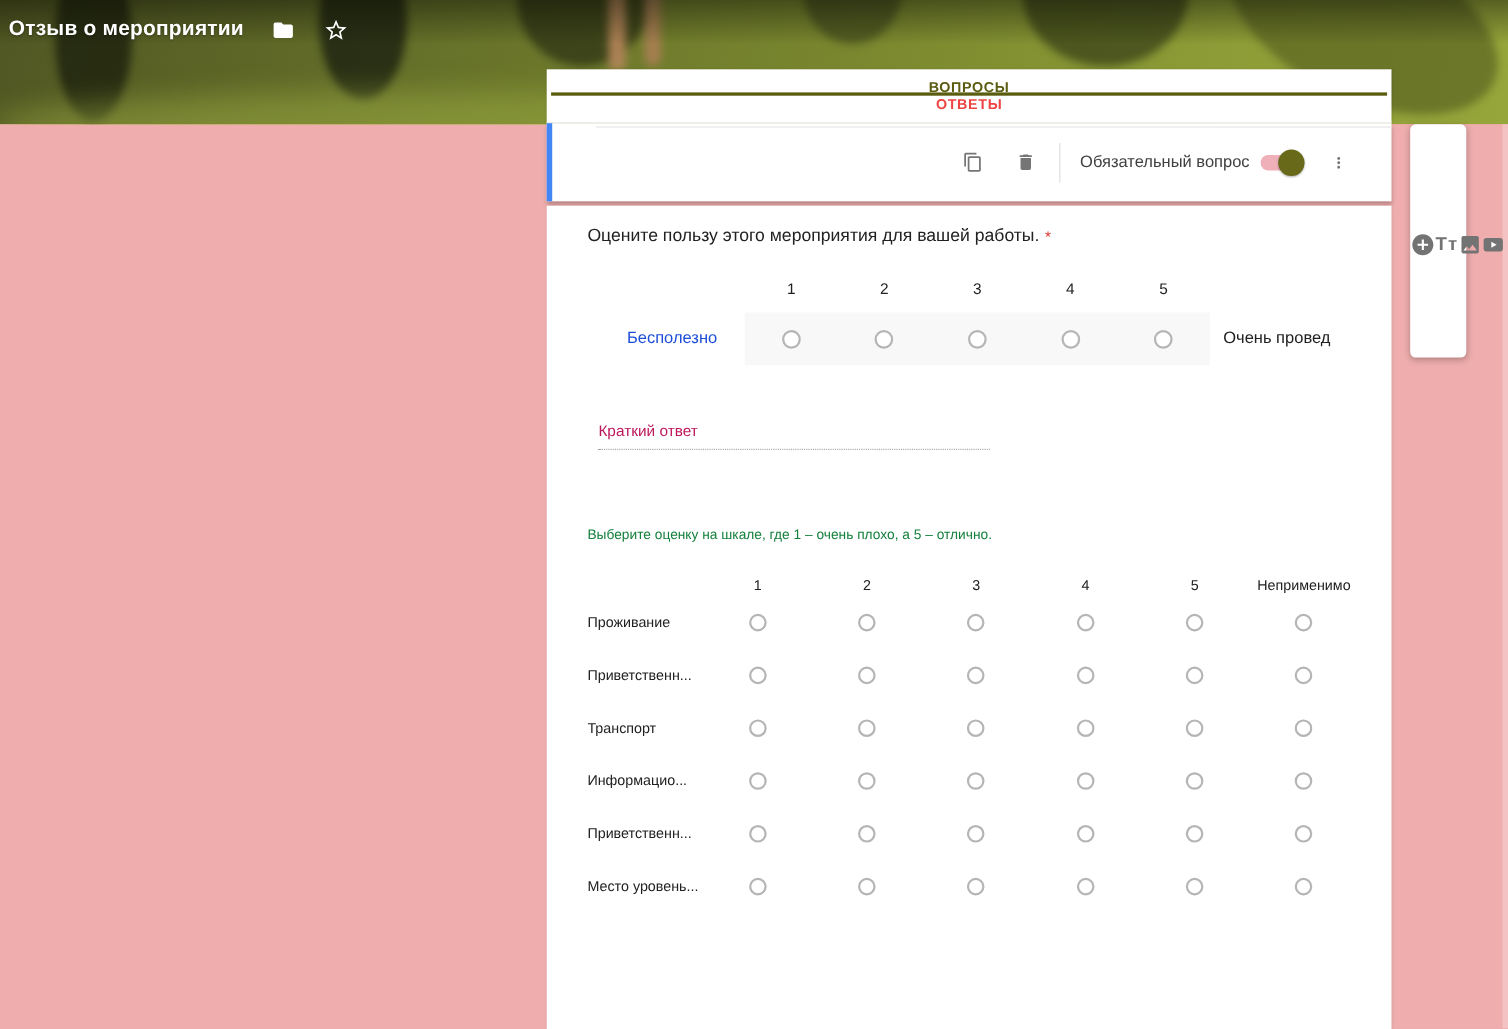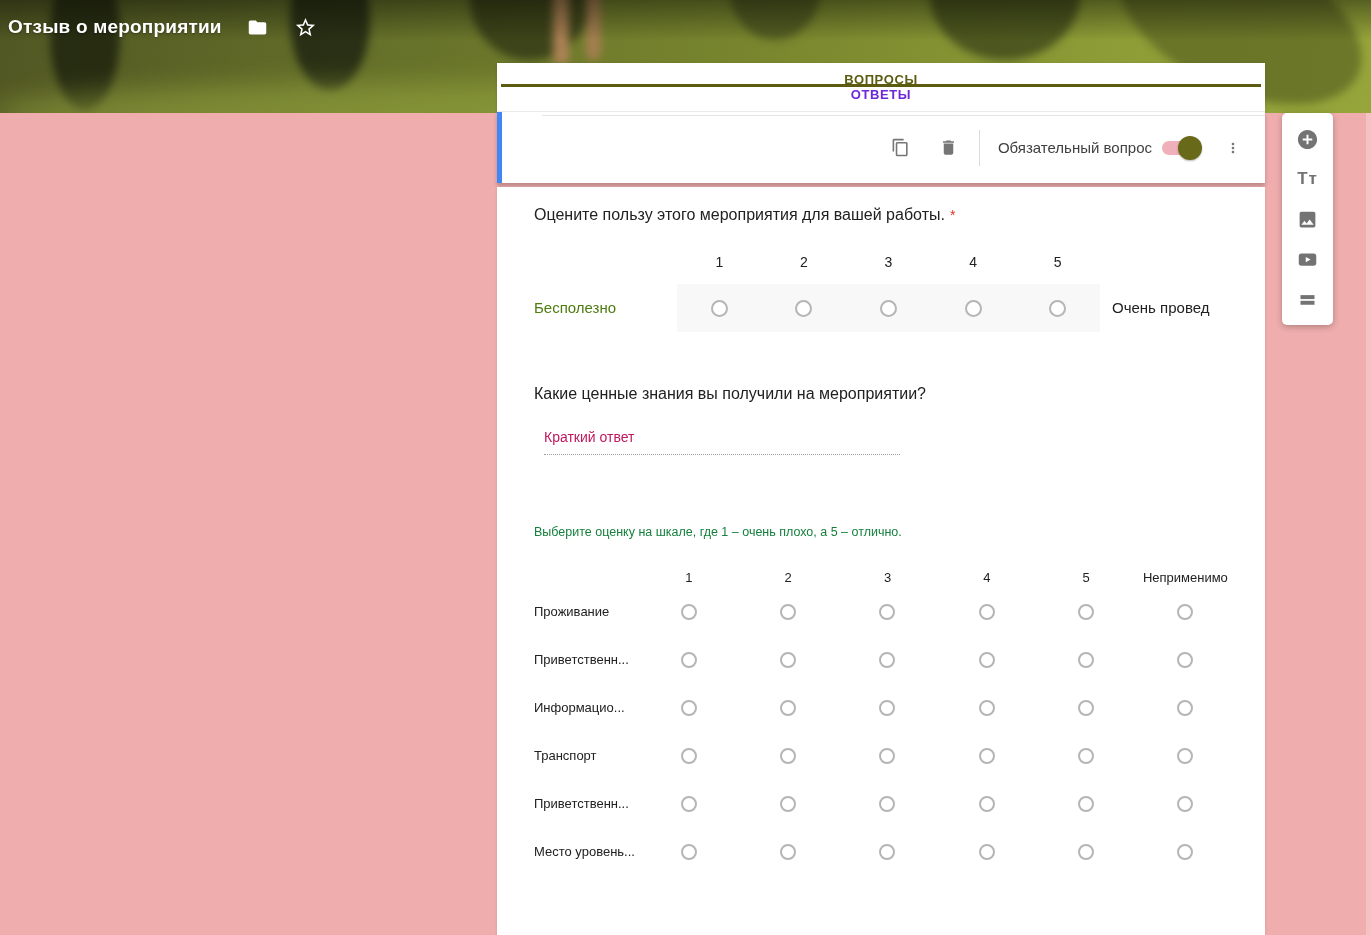--- a/index.html
+++ b/index.html
@@ -37,26 +37,26 @@
   .scroll-strip { position:absolute; right:0; top:113px; width:5px; height:822px; background:#f4c2c2; }
 
   
   .form-col { position:absolute; left:497px; top:63px; width:768px; }
 
   .tabs-card { position:relative; height:49px; background:#fff; border-bottom:1px solid #ededed;
     box-shadow:0 1px 3px rgba(0,0,0,.12); display:flex; justify-content:center; align-items:stretch;flex-direction:column; }
   .tab { position:relative; display:flex; align-items:center; justify-content:center;
     padding:0 24px; font-size:13px; font-weight:bold; letter-spacing:.6px; cursor:pointer; }
   .tab.active { color:#5b5c10; }
-  .tab.inactive { color:#6d28d9; }
+  .tab.inactive { color:#ef4444; }
   .tab.active::after { content:""; position:absolute; left:4px; right:4px; bottom:0; height:3px; background:#5b5c10; }
 
   .selected-card { position:relative; height:71px; background:#fff; border-left:5px solid #4285f4;
     box-shadow:0 3px 4px rgba(0,0,0,.22); display:flex; align-items:center; justify-content:flex-end;
-    padding-right:20px; }
+    padding-right:36px; }
   .selected-card::before { content:""; position:absolute; top:3px; left:40px; right:0; height:1px; background:#e4e4e4; }
   .tbtn { width:24px; height:24px; display:flex; align-items:center; justify-content:center; cursor:pointer; }
   .tb-divider { width:1px; height:36px; background:#dcdcdc; margin:0 18px; }
   .required-label { font-size:15px; color:#404040; margin-right:10px; }
   .toggle { position:relative; width:37px; height:24px; margin-right:22px; cursor:pointer; }
   .toggle .track { position:absolute; left:0; top:5px; width:37px; height:14px; border-radius:7px; background:#efb0ba; }
   .toggle .knob { position:absolute; right:-3px; top:0; width:24px; height:24px; border-radius:50%; background:#69691a;
     box-shadow:0 1px 2px rgba(0,0,0,.3); }
   .dup-gap { margin-right:24px; }
   .trash-gap { margin-right:0; }
@@ -65,21 +65,21 @@
     box-shadow:0 1px 3px rgba(0,0,0,.1); padding:17px 30px 0 37px; }
 
   .q-title { font-size:16px; color:#212121; line-height:22px; }
   .req-star { color:#d93025; font-size:14px; vertical-align:top; margin-left:5px; }
 
   
   .scale-block { margin-top:28px; }
   .scale-numbers { display:flex; margin-left:143px; width:423px; }
   .scale-numbers .scale-num { flex:1; text-align:center; font-size:14px; color:#212121; }
   .scale-row { display:flex; margin-top:14px; align-items:stretch; }
-  .scale-low { width:143px; text-align:left; padding-right:25px; font-size:15px; color:#4d7c0f; line-height:48px; }
+  .scale-low { width:143px; text-align:right; padding-right:25px; font-size:15px; color:#1d4ed8; line-height:48px; }
   .scale-strip { width:423px; height:48px; background:#f8f8f8; display:flex; }
   .scale-cell { flex:1; display:flex; align-items:center; justify-content:center; }
   .scale-high { padding-left:12px; font-size:15px; color:#212121; line-height:48px; }
   .radio { display:block; width:16px; height:16px; border:2px solid #b5b5b5; border-radius:50%; background:#fff; cursor:pointer; }
   .radio.big { width:17px; height:17px; }
 
   
   .q2-block { margin-top:51px; }
   .short-answer { margin-top:24px; width:356px; border-bottom:1px dotted #9e9e9e; padding-bottom:9px;
     font-size:14px; color:#be185d; cursor:text;margin-left:10px; }
@@ -90,21 +90,21 @@
   .grid { margin-top:31px; }
   .grid-header { display:flex; height:20px; margin-bottom:14px; }
   .grid-header .label-cell { width:106px; }
   .grid-header .col-cell { width:100px; text-align:center; font-size:13px; color:#212121; }
   .grid-row { display:flex; height:48px; align-items:flex-start; }
   .grid-row .label-cell { width:106px; font-size:13px; color:#212121; white-space:nowrap; overflow:hidden; }
   .grid-row .col-cell { width:100px; display:flex; align-items:center; justify-content:center; }
 
   
   .side-toolbar { position:absolute; left:1282px; top:113px; width:51px; height:212px; background:#fff;
-    border-radius:5px; box-shadow:0 2px 6px rgba(0,0,0,.25); display:flex; flex-direction:column;
+    border-radius:5px; box-shadow:0 2px 6px rgba(0,0,0,.25); display:flex; flex-direction:row;
     align-items:center; padding-top:6px; }
   .side-btn { width:40px; height:40px; display:flex; align-items:center; justify-content:center; cursor:pointer; }
   .tt-glyph { font-size:17px; color:#737373; font-weight:bold; letter-spacing:1px; }
 </style>
 </head>
 <body>
 
 <div class="app">
 
   <div class="header-photo">
@@ -199,21 +199,20 @@
                 <div class="scale-cell">
                   <span class="radio big"></span>
                 </div>
               </div>
             <div class="scale-high">Очень провед</div>
           </div>
         </div>
       </div>
 
       <div class="q2-block">
-        <div class="q-title">Какие ценные знания вы получили на мероприятии?</div>
         <div class="short-answer">Краткий ответ</div>
       </div>
 
       <div class="q3-block">
         <div class="q-desc">Выберите оценку на шкале, где 1 – очень плохо, а 5 – отлично.</div>
         <div class="grid">
           <div class="grid-header">
               <div class="label-cell"></div>
               <div class="col-cell">1</div>
               <div class="col-cell">2</div>
@@ -259,42 +258,42 @@
                   <span class="radio"></span>
                 </div>
                 <div class="col-cell">
                   <span class="radio"></span>
                 </div>
                 <div class="col-cell">
                   <span class="radio"></span>
                 </div>
               </div>
               <div class="grid-row">
+                <div class="label-cell">Транспорт</div>
+                <div class="col-cell">
+                  <span class="radio"></span>
+                </div>
+                <div class="col-cell">
+                  <span class="radio"></span>
+                </div>
+                <div class="col-cell">
+                  <span class="radio"></span>
+                </div>
+                <div class="col-cell">
+                  <span class="radio"></span>
+                </div>
+                <div class="col-cell">
+                  <span class="radio"></span>
+                </div>
+                <div class="col-cell">
+                  <span class="radio"></span>
+                </div>
+              </div>
+              <div class="grid-row">
                 <div class="label-cell">Информацио...</div>
-                <div class="col-cell">
-                  <span class="radio"></span>
-                </div>
-                <div class="col-cell">
-                  <span class="radio"></span>
-                </div>
-                <div class="col-cell">
-                  <span class="radio"></span>
-                </div>
-                <div class="col-cell">
-                  <span class="radio"></span>
-                </div>
-                <div class="col-cell">
-                  <span class="radio"></span>
-                </div>
-                <div class="col-cell">
-                  <span class="radio"></span>
-                </div>
-              </div>
-              <div class="grid-row">
-                <div class="label-cell">Транспорт</div>
                 <div class="col-cell">
                   <span class="radio"></span>
                 </div>
                 <div class="col-cell">
                   <span class="radio"></span>
                 </div>
                 <div class="col-cell">
                   <span class="radio"></span>
                 </div>
                 <div class="col-cell">

